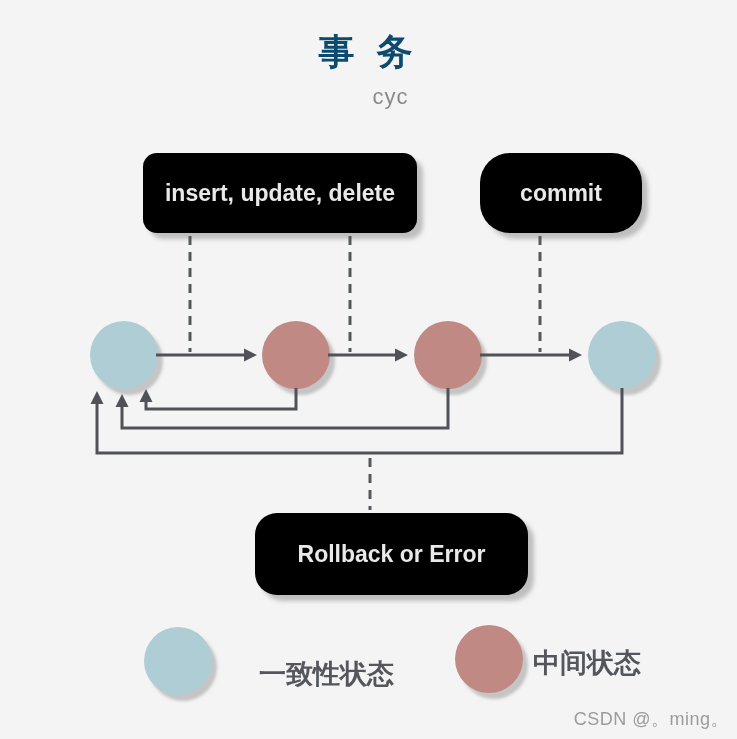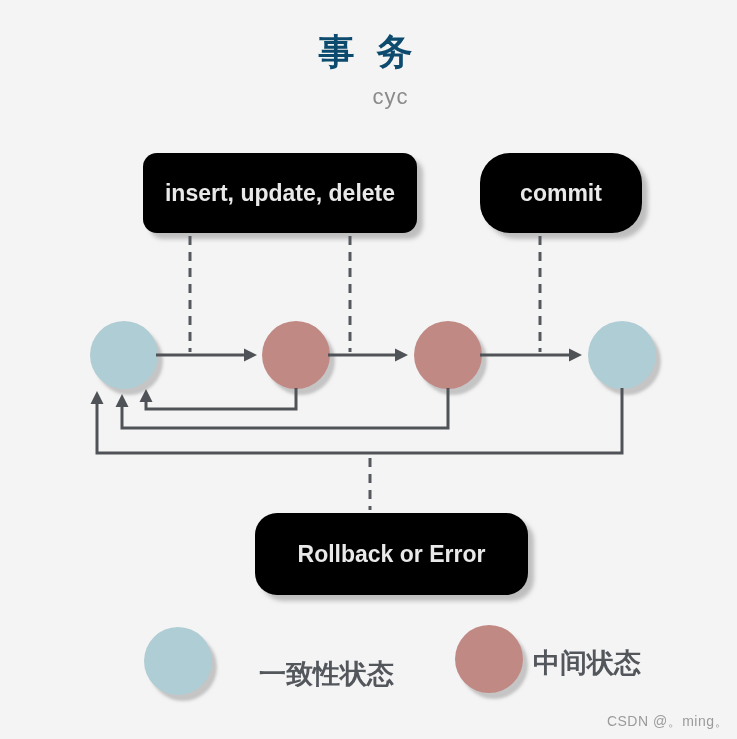--- a/index.html
+++ b/index.html
@@ -90,21 +90,21 @@
     font-weight: 700;
     color: #53575c;
     white-space: nowrap;
   }
   .legend-label-1 { left: 222px; top: 36px; margin-left: 37px; }
   .legend-label-2 { left: 533px; top: 25px; }
   .watermark {
     position: absolute;
     right: 8px;
     bottom: 8px;
-    font-size: 14px;
+    font-size: 18px;
     color: #9b9b9b;
     letter-spacing: 0.5px;
   }
 </style>
 </head>
 <body>
 
 <div class="canvas">
 
   <div class="title">事 务</div>

